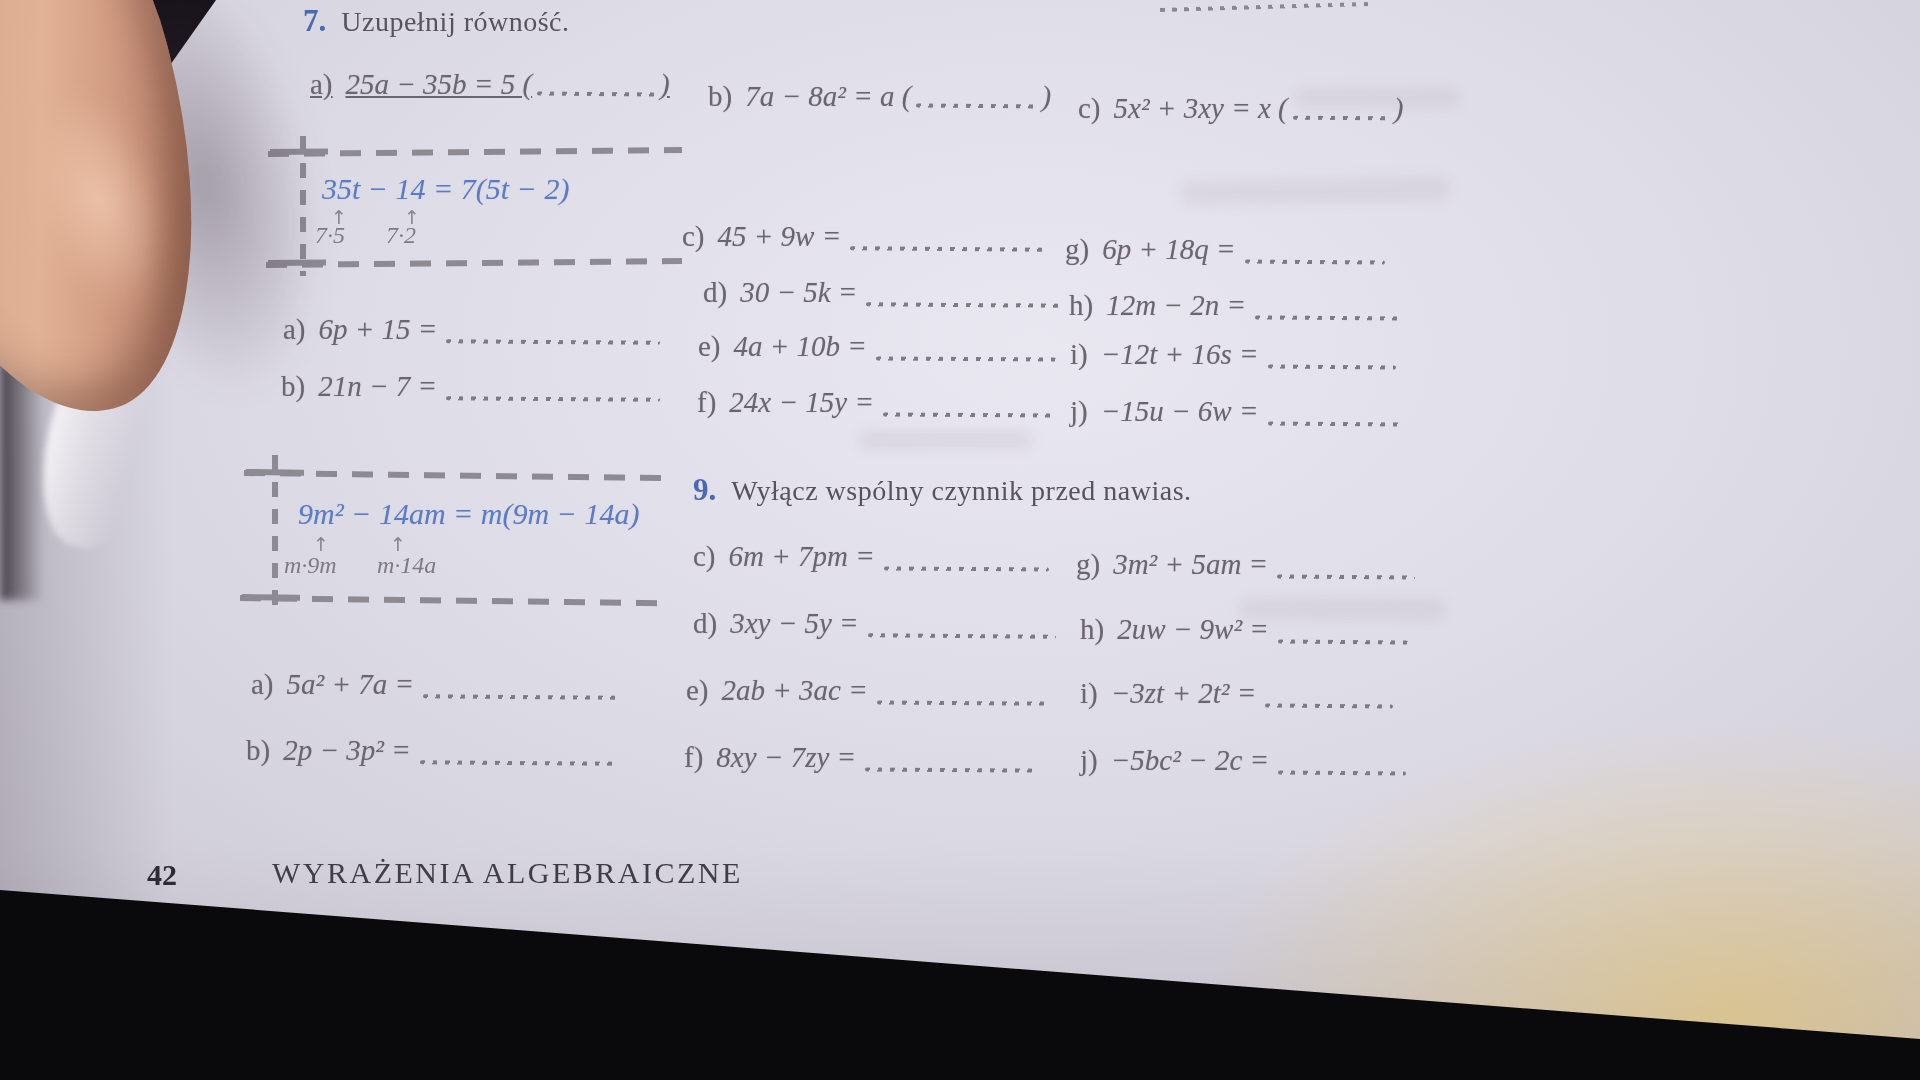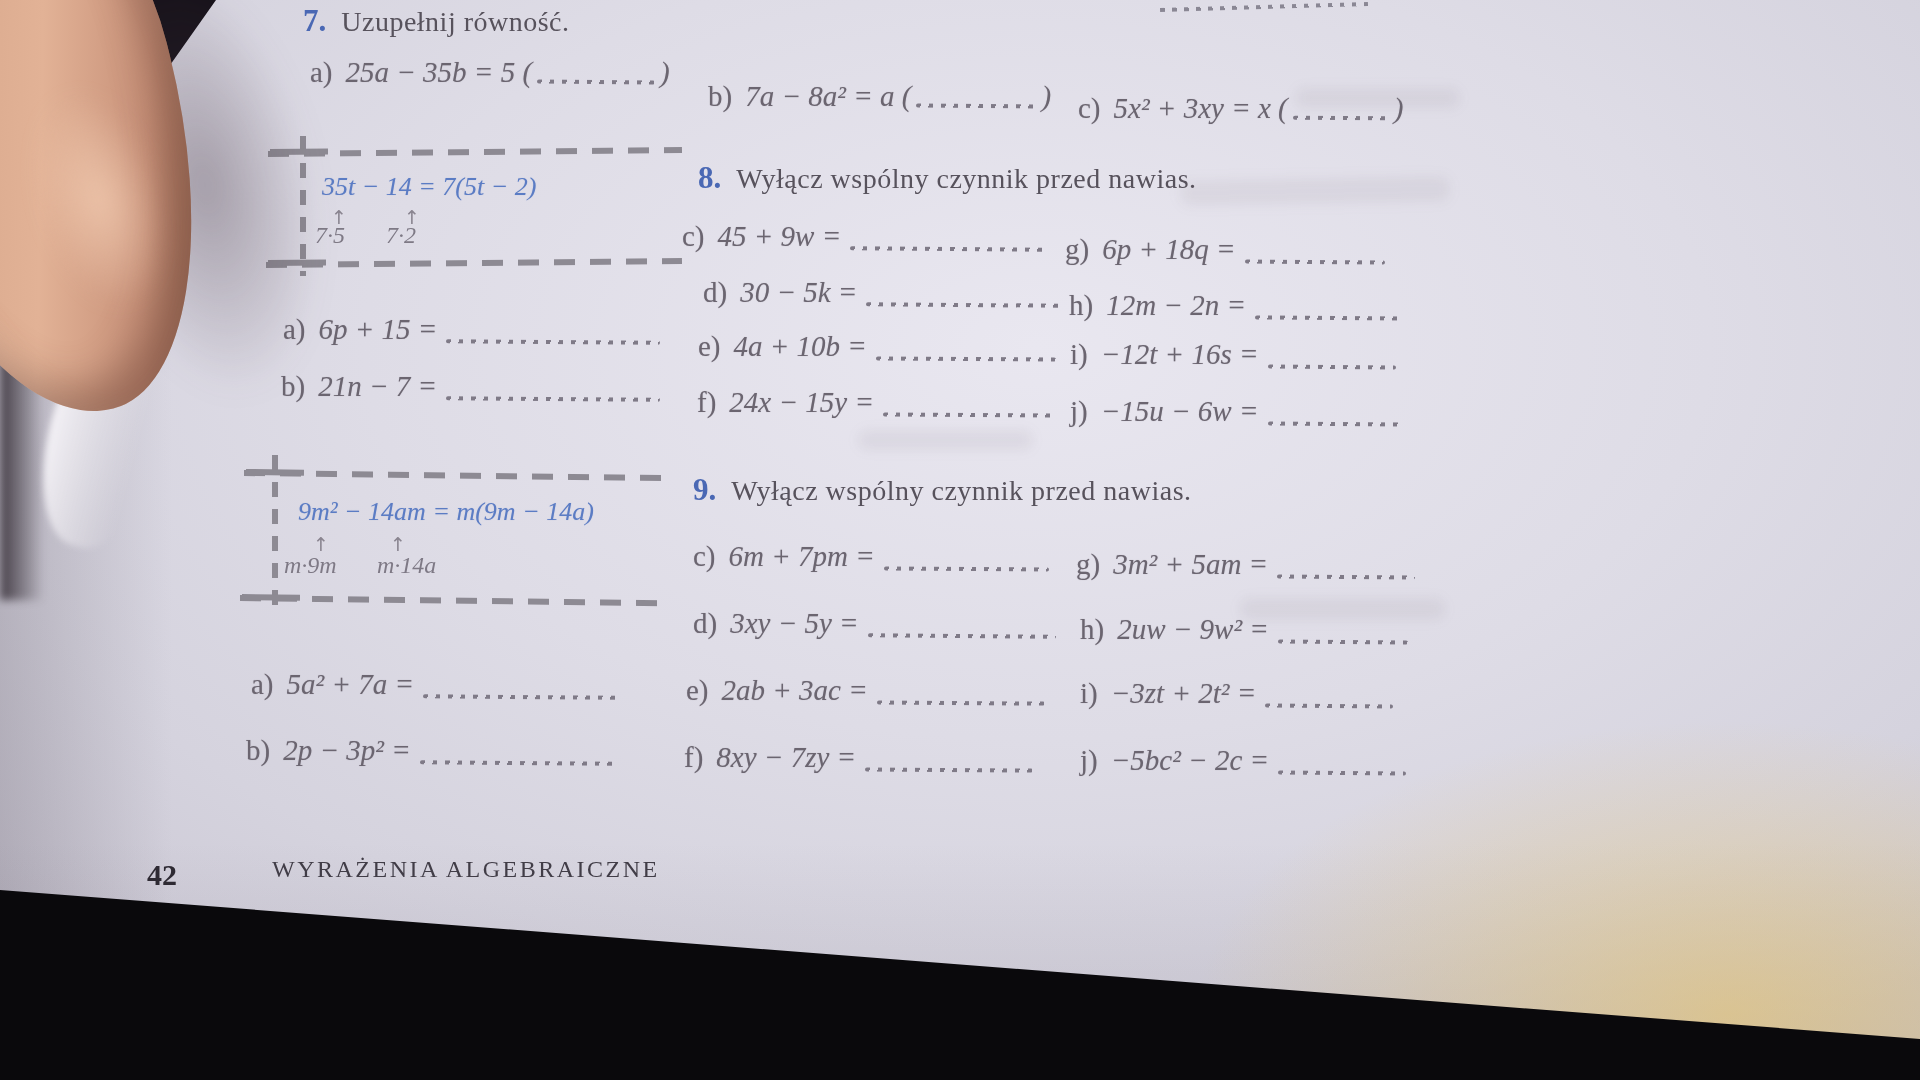--- a/index.html
+++ b/index.html
@@ -48,28 +48,28 @@
         background:repeating-linear-gradient(90deg,#7f7a87 0 4.5px, transparent 4.5px 12.5px);
         transform:translateY(5px) rotate(.4deg);}
   .dots.inpar{margin:0 5px;transform:translateY(2px) rotate(.4deg);}
 
   
   .dash-h{position:absolute;height:5.5px;z-index:4;transform-origin:left center;
         background:repeating-linear-gradient(90deg,#8d8a93 0 21px, transparent 21px 36px);}
   .dash-v{position:absolute;width:5.5px;z-index:4;
         background:repeating-linear-gradient(180deg,#8d8a93 0 15px, transparent 15px 27px);}
   .tick{position:absolute;height:5.5px;background:#8d8a93;z-index:4;transform-origin:left center;}
-  .hint-eq{font-style:italic;font-size:26px;color:#5b7cc4;z-index:5;
+  .hint-eq{font-style:italic;font-size:30px;color:#5b7cc4;z-index:5;
            text-shadow:0 0 1px rgba(91,124,196,.3);}
   .hint-arrow{font-size:19px;color:#8a8590;z-index:5;font-family:"DejaVu Sans",sans-serif;}
   .hint-prod{font-style:italic;font-size:24px;color:#7e7985;z-index:5;}
 
   
   .pageno{font-weight:bold;font-size:30px;color:#2e2a33;z-index:5;}
-  .foot-title{font-size:24px;letter-spacing:2.5px;color:#413d47;z-index:5;}
+  .foot-title{font-size:30px;letter-spacing:2.5px;color:#413d47;z-index:5;}
 
   .dotted-rule{position:absolute;height:4px;z-index:5;
         background:repeating-linear-gradient(90deg,#8a8794 0 4.5px, transparent 4.5px 12px);
         transform:rotate(-1.6deg);}
 </style>
 </head>
 <body>
 
 <div id="photo">
 
@@ -79,21 +79,21 @@
   <div class="smudge" style="left:1295px;top:88px;width:165px;height:20px;"></div>
   <div class="smudge" style="left:1240px;top:598px;width:205px;height:22px;"></div>
   <div class="smudge" style="left:858px;top:430px;width:175px;height:20px;"></div>
 
   <div class="dotted-rule" style="left:1160px;top:5px;width:208px;"></div>
 
   <div class="abs hdr" style="left:303px;top:3px;">
     <span class="num">7.</span><span class="ttl">Uzupełnij równość.</span>
   </div>
 
-  <div class="abs item" style="left:310px;top:56px;">
+  <div class="abs item" style="left:310px;top:68px;text-decoration:underline;">
     <span class="lab">a)</span><span>25a − 35b = 5 (</span><span class="dots inpar" style="width:118px;"></span><span>)</span>
   </div>
   <div class="abs item" style="left:708px;top:80px;">
     <span class="lab">b)</span><span>7a − 8a² = a (</span><span class="dots inpar" style="width:120px;"></span><span>)</span>
   </div>
   <div class="abs item" style="left:1078px;top:92px;">
     <span class="lab">c)</span><span>5x² + 3xy = x (</span><span class="dots inpar" style="width:96px;"></span><span>)</span>
   </div>
 
   <div class="dash-h" style="left:268px;top:151px;width:414px;transform:rotate(-.55deg);"></div>
@@ -101,23 +101,20 @@
   <div class="dash-v" style="left:300px;top:136px;height:140px;"></div>
   <div class="tick" style="left:270px;top:149px;width:58px;transform:rotate(-.55deg);"></div>
   <div class="tick" style="left:268px;top:260px;width:58px;transform:rotate(-.55deg);"></div>
 
   <div class="abs hint-eq" style="left:322px;top:172px;">35t − 14 = 7(5t − 2)</div>
   <div class="abs hint-arrow" style="left:331px;top:206px;">↑</div>
   <div class="abs hint-arrow" style="left:404px;top:206px;">↑</div>
   <div class="abs hint-prod" style="left:315px;top:222px;">7·5</div>
   <div class="abs hint-prod" style="left:386px;top:222px;">7·2</div>
 
-  <div class="abs hdr" style="left:698px;top:160px;">
-    <span class="num">8.</span><span class="ttl">Wyłącz wspólny czynnik przed nawias.</span>
-  </div>
 
   <div class="abs item" style="left:682px;top:220px;">
     <span class="lab">c)</span><span>45 + 9w =</span><span class="dots" style="width:196px;"></span>
   </div>
   <div class="abs item" style="left:1065px;top:233px;text-align:center;">
     <span class="lab">g)</span><span>6p + 18q =</span><span class="dots" style="width:140px;"></span>
   </div>
   <div class="abs item" style="left:703px;top:276px;">
     <span class="lab">d)</span><span>30 − 5k =</span><span class="dots" style="width:196px;"></span>
   </div>

